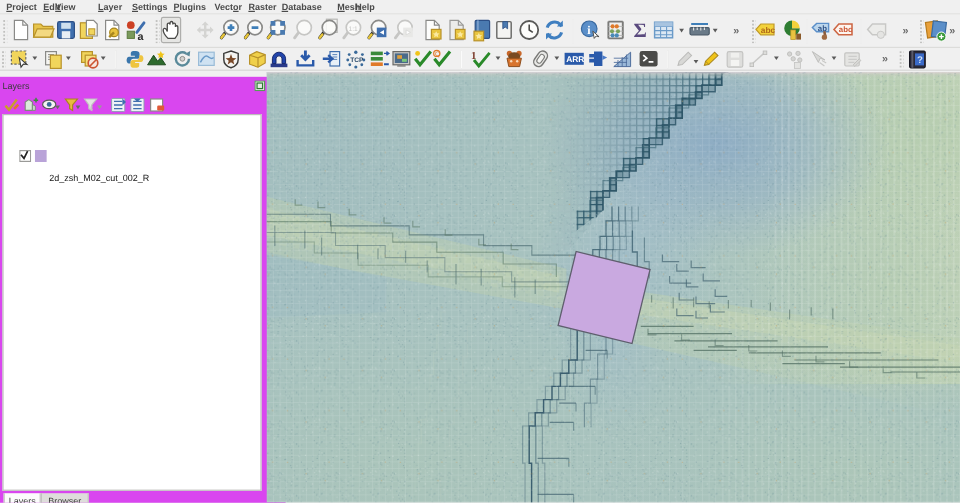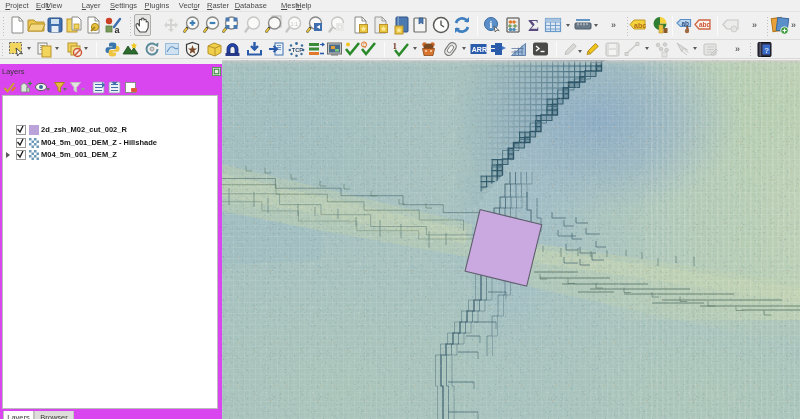--- a/index.html
+++ b/index.html
@@ -1,20 +1,20 @@
 <!DOCTYPE html>
 <html><head><meta charset="utf-8">
 <style>
 html,body{margin:0;padding:0;width:800px;height:419px;overflow:hidden;
  font-family:"Liberation Sans",sans-serif;background:#f0f0f0;}
 *{box-sizing:border-box;}
 #app{position:relative;width:800px;height:419px;}
 
 #menubar{position:absolute;left:0;top:0;width:800px;height:11px;background:#f0f0f0;
- font-size:7.5px;color:#4a4a4a;white-space:nowrap;}
+ font-size:7.5px;color:#4a4a4a;white-space:nowrap;font-weight:bold;}
 #menubar span{line-height:10px;}
 #menubar u{text-decoration:underline;}
 
 #tb1{position:absolute;left:0;top:11px;width:800px;height:29px;background:#f0f0f0;
  border-top:1px solid #e3e3e1;border-bottom:1px solid #dcdcda;}
 #tb2{position:absolute;left:0;top:40px;width:800px;height:19px;background:#f0f0f0;
  border-bottom:1px solid #d8d8d6;}
 .ic{position:absolute;}
 .sep{position:absolute;width:1px;background:#d4d4d2;border-right:1px solid #fbfbfb;}
 .grip{position:absolute;width:4px;background-image:radial-gradient(circle,#c0c0be 34%,transparent 36%);
@@ -23,21 +23,21 @@
  border-top:3.5px solid #5a5a5a;}
 .chev{position:absolute;font-size:9px;color:#6a6a6a;font-weight:bold;letter-spacing:-1px;}
 
 #panel{position:absolute;left:0;top:64px;width:238px;height:360px;background:#d946ef;}
 #ptitle{position:absolute;left:2px;top:3px;font-size:7.5px;color:#3a3a3a;}
 #pbtns{position:absolute;right:5px;top:4px;}
 #plist{position:absolute;left:2px;top:31px;width:216px;height:314px;background:#ffffff;
  border:1px solid #bdbdbb;}
 .lrow{position:absolute;left:0;height:12px;font-size:7.5px;white-space:nowrap;}
 .lt{position:absolute;left:38px;top:1px;}
-.b{font-weight:bold;color:#161616;}
+.b{font-weight:normal;color:#161616;margin-top:19px;}
 .g{color:#8f8f85;font-style:italic;}
 .u{text-decoration:underline;}
 .arrow{position:absolute;left:3px;top:3px;width:0;height:0;border-top:3px solid transparent;
  border-bottom:3px solid transparent;border-left:4px solid #5a5a5a;}
 
 .tab{position:absolute;top:347px;height:13px;font-size:7.5px;color:#3a3a3a;text-align:center;
  line-height:13px;border:1px solid #c2c2c0;}
 #tabLayers{left:3px;width:31px;background:#fcfcfc;border-top:none;}
 #tabBrowser{left:34px;width:40px;background:#dedddb;border-top:none;}
 
@@ -477,57 +477,20 @@
       <div id="plist">
         <div class="lrow" style="top:28px;width:216px">
           <svg style="position:absolute;left:13px;top:1px" width="10" height="10" viewBox="0 0 10 10">
             <rect x="0.5" y="0.5" width="9" height="9" fill="#fff" stroke="#9a9a98"></rect>
             <path d="M1.5 4l2.5 3L7 1" fill="none" stroke="#222" stroke-width="1.4"></path>
           </svg>
           <svg style="position:absolute;left:26px;top:1px" width="10" height="10" viewBox="0 0 10 10">
             <rect width="10" height="10" fill="#b9a3d8"></rect>
           </svg>
           <span class="lt b">2d_zsh_M02_cut_002_R</span>
-        </div>
-        <div class="lrow" style="top:41px;width:216px">
-          <svg style="position:absolute;left:13px;top:1px" width="10" height="10" viewBox="0 0 10 10">
-            <rect x="0.5" y="0.5" width="9" height="9" fill="#fff" stroke="#9a9a98"></rect>
-            <path d="M1.5 4l2.5 3L7 1" fill="none" stroke="#222" stroke-width="1.4"></path>
-          </svg>
-          <svg style="position:absolute;left:26px;top:1px" width="10" height="10" viewBox="0 0 10 10">
-            <rect width="10" height="10" fill="#fff"></rect>
-            <rect x="0" y="0" width="2.5" height="2.5" fill="#6a9ab8"></rect>
-            <rect x="5" y="0" width="2.5" height="2.5" fill="#6a9ab8"></rect>
-            <rect x="2.5" y="2.5" width="2.5" height="2.5" fill="#6a9ab8"></rect>
-            <rect x="7.5" y="2.5" width="2.5" height="2.5" fill="#6a9ab8"></rect>
-            <rect x="0" y="5" width="2.5" height="2.5" fill="#6a9ab8"></rect>
-            <rect x="5" y="5" width="2.5" height="2.5" fill="#6a9ab8"></rect>
-            <rect x="2.5" y="7.5" width="2.5" height="2.5" fill="#6a9ab8"></rect>
-            <rect x="7.5" y="7.5" width="2.5" height="2.5" fill="#6a9ab8"></rect>
-          </svg>
-          <span class="lt b">M04_5m_001_DEM_Z - Hillshade</span>
-        </div>
-        <div class="lrow" style="top:53px;width:216px">
-          <div class="arrow"></div>
-          <svg style="position:absolute;left:13px;top:1px" width="10" height="10" viewBox="0 0 10 10">
-            <rect x="0.5" y="0.5" width="9" height="9" fill="#fff" stroke="#9a9a98"></rect>
-            <path d="M1.5 4l2.5 3L7 1" fill="none" stroke="#222" stroke-width="1.4"></path>
-          </svg>
-          <svg style="position:absolute;left:26px;top:1px" width="10" height="10" viewBox="0 0 10 10">
-            <rect width="10" height="10" fill="#fff"></rect>
-            <rect x="0" y="0" width="2.5" height="2.5" fill="#6a9ab8"></rect>
-            <rect x="5" y="0" width="2.5" height="2.5" fill="#6a9ab8"></rect>
-            <rect x="2.5" y="2.5" width="2.5" height="2.5" fill="#6a9ab8"></rect>
-            <rect x="7.5" y="2.5" width="2.5" height="2.5" fill="#6a9ab8"></rect>
-            <rect x="0" y="5" width="2.5" height="2.5" fill="#6a9ab8"></rect>
-            <rect x="5" y="5" width="2.5" height="2.5" fill="#6a9ab8"></rect>
-            <rect x="2.5" y="7.5" width="2.5" height="2.5" fill="#6a9ab8"></rect>
-            <rect x="7.5" y="7.5" width="2.5" height="2.5" fill="#6a9ab8"></rect>
-          </svg>
-          <span class="lt b">M04_5m_001_DEM_Z</span>
         </div>
       </div>
       <div class="tab" id="tabLayers">Layers</div>
       <div class="tab" id="tabBrowser">Browser</div>
     </div>
     <div id="map"><svg width="578" height="359" viewBox="0 0 578 359">
         <defs>
 <linearGradient id="gTR" x1="0" y1="0.2" x2="1" y2="0">
  <stop offset="0" stop-color="#bed1b4" stop-opacity="0"></stop>
             <stop offset="0.7" stop-color="#bed1b4" stop-opacity="0.75"></stop>

